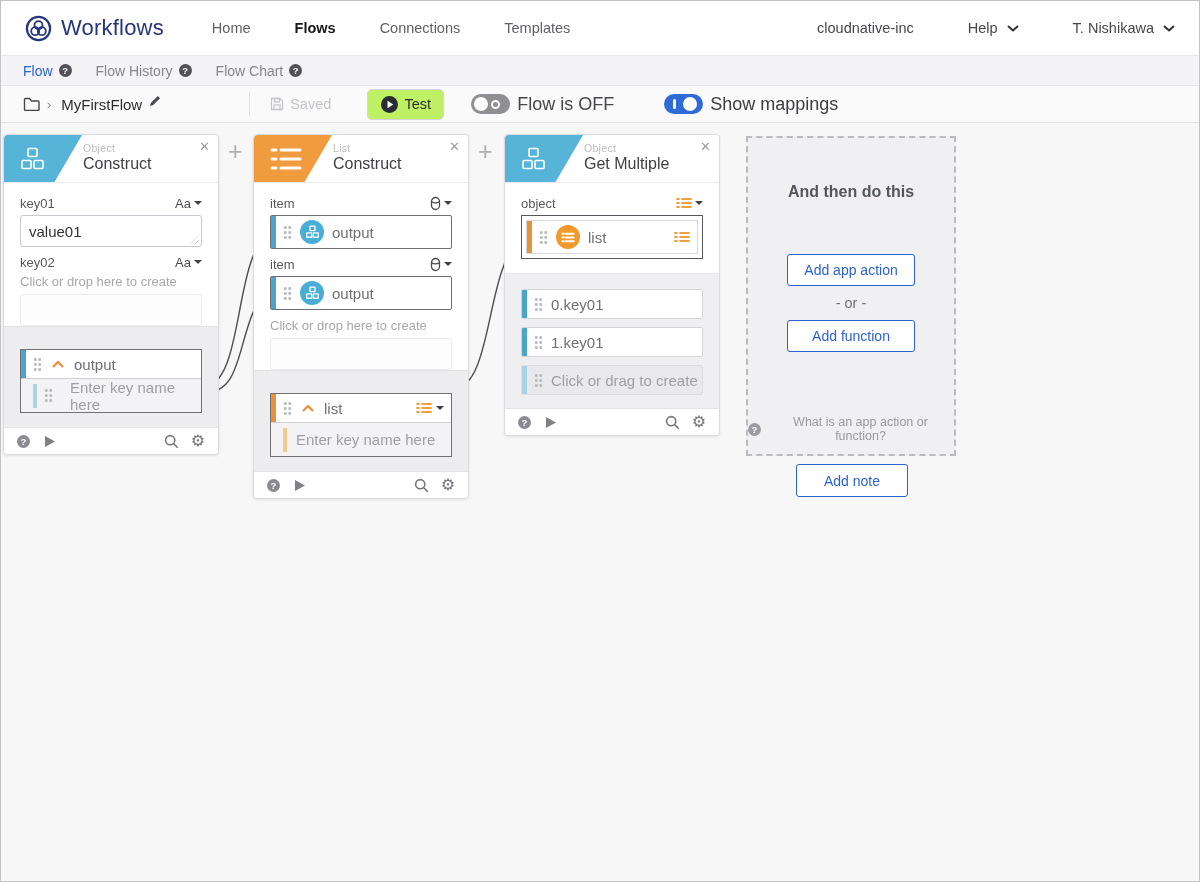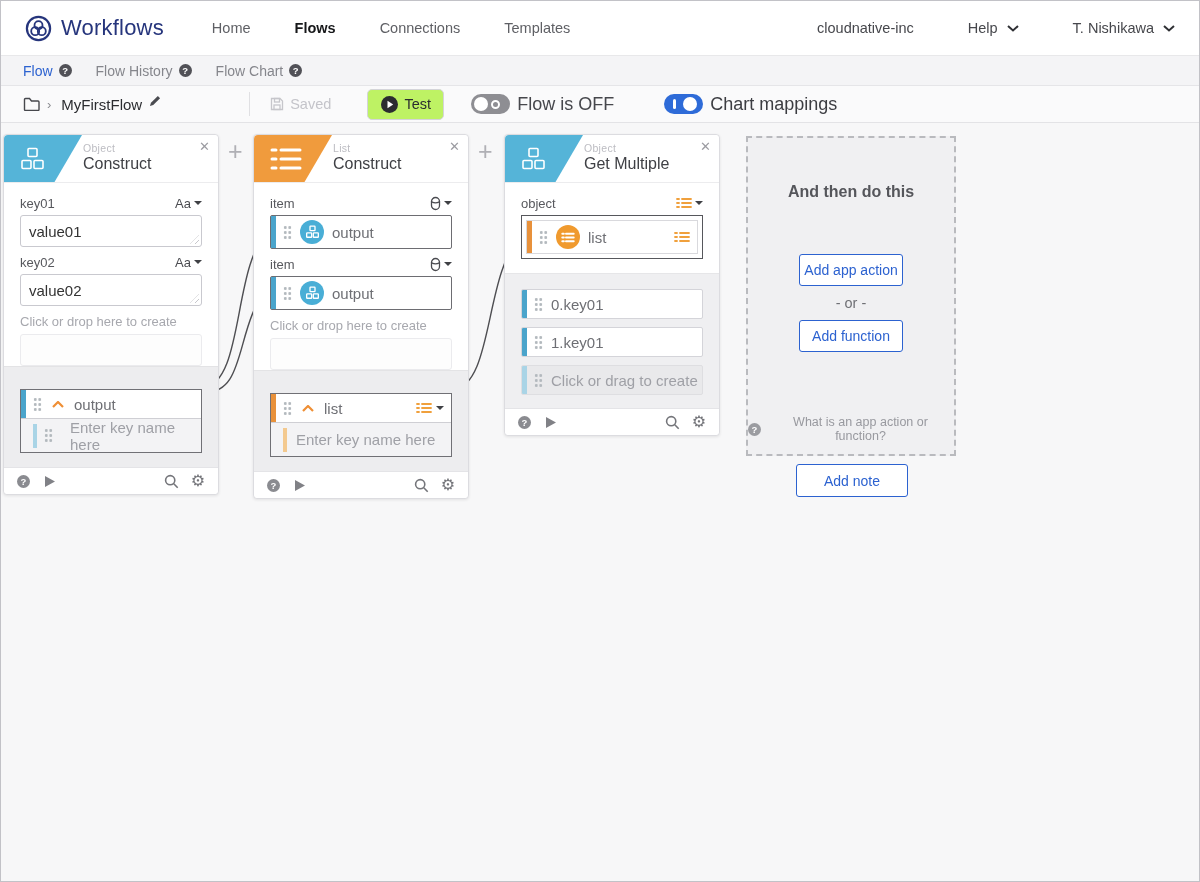--- a/index.html
+++ b/index.html
@@ -104,21 +104,21 @@
   .key-row.ghost .key-name { color:#9fa0a6; }
 
   .card-footer { height:27px; border-top:1px solid #e4e4e7; background:#fff; border-radius:0 0 4px 4px; display:flex; align-items:center; padding:0 13px; gap:13px; }
   .f-right { margin-left:auto; display:flex; align-items:center; gap:12px; }
   .gear { font-size:16px; color:#74757a; line-height:1; }
 
   .plus { position:absolute; font-size:25px; color:#b0b0b5; z-index:2; cursor:pointer; font-weight:400; }
 
   .dashed-panel { position:absolute; left:745px; top:13px; width:210px; height:320px; border:2px dashed #b9babe; background:#f0f0f2; z-index:2; text-align:center; }
   .dp-title { margin-top:45px; font-size:16px; font-weight:700; color:#55565b; }
-  .btn-outline { width:104px; height:32px; margin:0 auto; background:#fff; border:1px solid #2c62d0; border-radius:3px; color:#2c62d0; font-size:14px; display:flex; align-items:center; justify-content:center; cursor:pointer; }
+  .btn-outline { width:128px; height:32px; margin:0 auto; background:#fff; border:1px solid #2c62d0; border-radius:3px; color:#2c62d0; font-size:14px; display:flex; align-items:center; justify-content:center; cursor:pointer; }
   .dp-btn1 { margin-top:53px; }
   .dp-or { font-size:14.5px; color:#6f7075; margin:9px 0; }
   .dp-hint { position:absolute; bottom:11px; left:0; right:0; display:flex; align-items:center; justify-content:center; gap:6px; font-size:12.5px; color:#98999f; }
   .add-note { position:absolute; left:795px; top:341px; width:112px; height:33px; z-index:2; }
 </style>
 </head>
 <body>
 
 <div class="page">
 
@@ -202,21 +202,21 @@
         <span class="knob"></span>
         <span class="ring"></span>
       </span>
       <span class="toggle-label">Flow is OFF</span>
     </div>
     <div class="toggle-group tg2">
       <span class="toggle on">
         <span class="ibar"></span>
         <span class="knob"></span>
       </span>
-      <span class="toggle-label" style="color:#3c3d42">Chart mappings</span>
+      <span class="toggle-label" style="color:#3c3d42">Show mappings</span>
     </div>
   </div>
 
   <div class="canvas">
 
     <svg class="wires" width="1200" height="760" viewBox="0 0 1200 760" fill="none" stroke="#4e4e52" stroke-width="1.4">
       <path d="M202 265 C 244 260, 231 140, 268 108"></path>
       <path d="M202 269 C 247 273, 233 201, 268 164"></path>
       <path d="M452 267 C 493 262, 483 150, 520 113"></path>
     </svg>
@@ -245,24 +245,20 @@
         <div class="f-input">
           <span>value01</span>
           <span class="grip"></span>
         </div>
         <div class="f-label-row">
           <span class="f-label">key02</span>
           <span class="type-sel">
             <span>Aa</span>
               <span class="caret"></span>
           </span>
-        </div>
-        <div class="f-input">
-          <span>value02</span>
-          <span class="grip"></span>
         </div>
         <div class="drop-hint">Click or drop here to create</div>
         <div class="empty-box"></div>
       </div>
       <div class="card-lower">
         <div class="group">
           <div class="g-row1">
             <span class="vbar blue"></span>
             <span class="dots"></span>
             <svg width="12" height="7" viewBox="0 0 12 7" fill="none" stroke="#ef8f35" stroke-width="2.2" style="margin:0 8px 0 2px">

